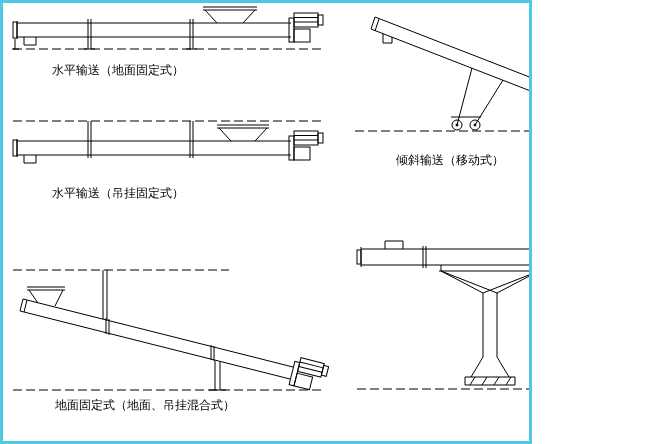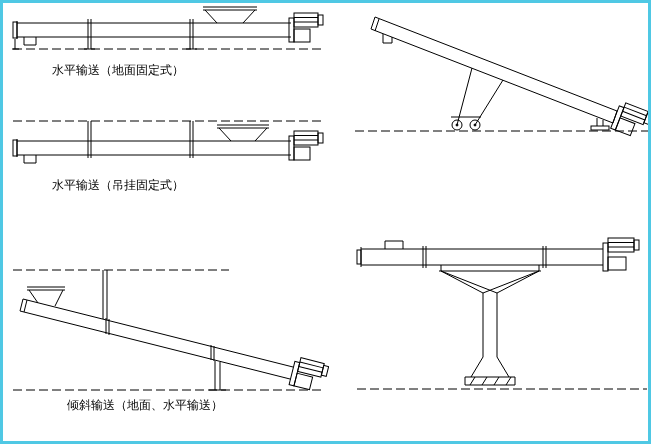--- a/index.html
+++ b/index.html
@@ -1,18 +1,18 @@
 <!DOCTYPE html>
 <html><head>
 <meta charset="utf-8">
 <style>
   html,body { margin:0; padding:0; background:#ffffff; }
   .frame {
     position:relative;
-    width:651px; height:444px;
+    width:532px; height:444px;
     box-sizing:border-box;
     border:3px solid #4fc8e4;
     background:#ffffff;
     color:#000000;
     overflow:hidden;
     font-family:"DejaVu Sans", sans-serif;
   }
   .diagram { position:absolute; }
   .diagram-label {
     position:absolute;
@@ -74,21 +74,21 @@
       </g>
       <g>
         <rect x="278" y="21" width="5" height="24"></rect>
         <rect x="283" y="16" width="24" height="14"></rect>
         <path d="M283,20.5 H307 M283,25 H307"></path>
         <rect x="283" y="32" width="16" height="13"></rect>
         <rect x="307" y="18" width="5" height="10"></rect>
       </g>
     </g>
   </svg>
-  <div class="diagram-label" style="left:35px; top:175px; width:160px;">水平输送（吊挂固定式）</div>
+  <div class="diagram-label" style="left:35px; top:183px; width:160px;">水平输送（吊挂固定式）</div>
 
   <svg class="diagram" style="left:348px; top:4px;" width="302" height="132" viewBox="0 0 302 132">
     <g fill="none" stroke="currentColor" stroke-width="1">
       <path stroke-dasharray="9 4" d="M4,124 H298"></path>
       <g>
         <path d="M24,10 L266,104 M20,22 L262,116 M24,10 L20,22 M28,12 L24,24 M266,104 L262,116"></path>
       </g>
       <g>
         <path d="M32,27 V36 M41,30 V36 M32,36 H41"></path>
       </g>
@@ -105,20 +105,21 @@
       </g>
       <g transform="rotate(21 264 110)">
         <rect x="264" y="98" width="5" height="24"></rect>
         <rect x="269" y="93" width="24" height="14"></rect>
         <path d="M269,97.5 H293 M269,102 H293"></path>
         <rect x="269" y="109" width="16" height="13"></rect>
         <rect x="293" y="95" width="5" height="10"></rect>
       </g>
     </g>
   </svg>
+  <div class="diagram-label" style="left:367px; top:150px; width:160px;">倾斜输送（移动式）</div>
 
   <svg class="diagram" style="left:8px; top:258px;" width="318" height="134" viewBox="0 0 318 134">
     <g fill="none" stroke="currentColor" stroke-width="1">
       <path stroke-dasharray="9 4" d="M2,9 H218"></path>
       <path stroke-dasharray="9 4" d="M2,129 H314"></path>
       <g>
         <path d="M12,38 L282,106 M9,50 L279,118 M12,38 L9,50 M16,39 L13,51"></path>
       </g>
       <g>
         <path d="M16,26 H54 M16,29 H54 M18,29 L27,42 M52,29 L44,45"></path>
@@ -134,21 +135,21 @@
       </g>
       <g transform="rotate(14 281 112)">
         <rect x="281" y="100" width="5" height="24"></rect>
         <rect x="286" y="95" width="24" height="14"></rect>
         <path d="M286,99.5 H310 M286,104 H310"></path>
         <rect x="286" y="111" width="16" height="13"></rect>
         <rect x="310" y="97" width="5" height="10"></rect>
       </g>
     </g>
   </svg>
-  <div class="diagram-label" style="left:32px; top:395px; width:220px;">倾斜输送（地面、水平输送）</div>
+  <div class="diagram-label" style="left:32px; top:395px; width:220px;">地面固定式（地面、吊挂混合式）</div>
 
   <svg class="diagram" style="left:348px; top:226px;" width="302" height="170" viewBox="0 0 302 170">
     <g fill="none" stroke="currentColor" stroke-width="1">
       <g>
         <path d="M10,20 H252 M10,36 H252 M10,18 V38"></path>
         <rect x="6" y="21" width="4" height="14"></rect>
       </g>
       <g>
         <path d="M34,12 H52 M34,12 V20 M52,12 V20"></path>
       </g>

